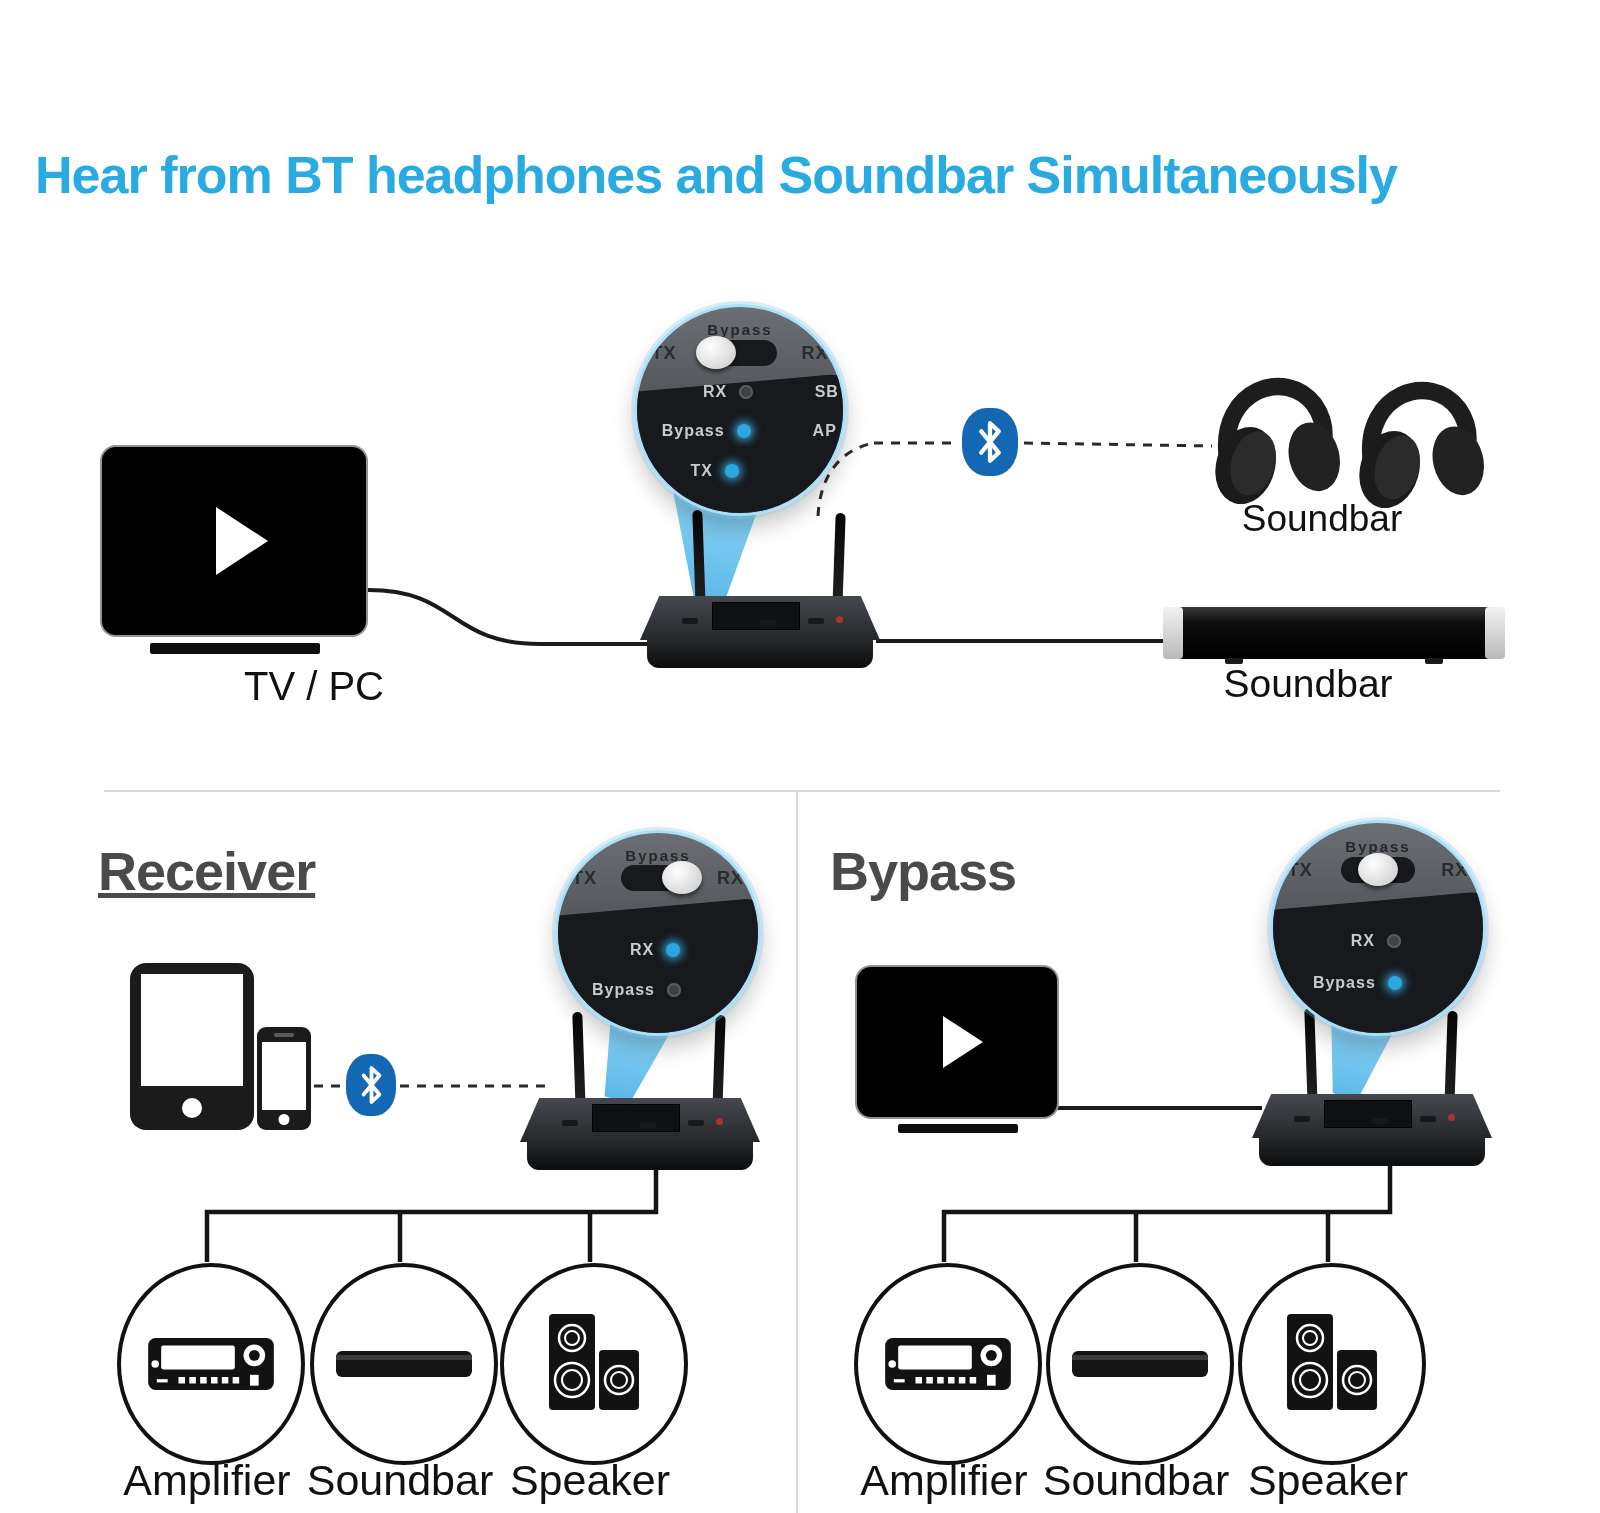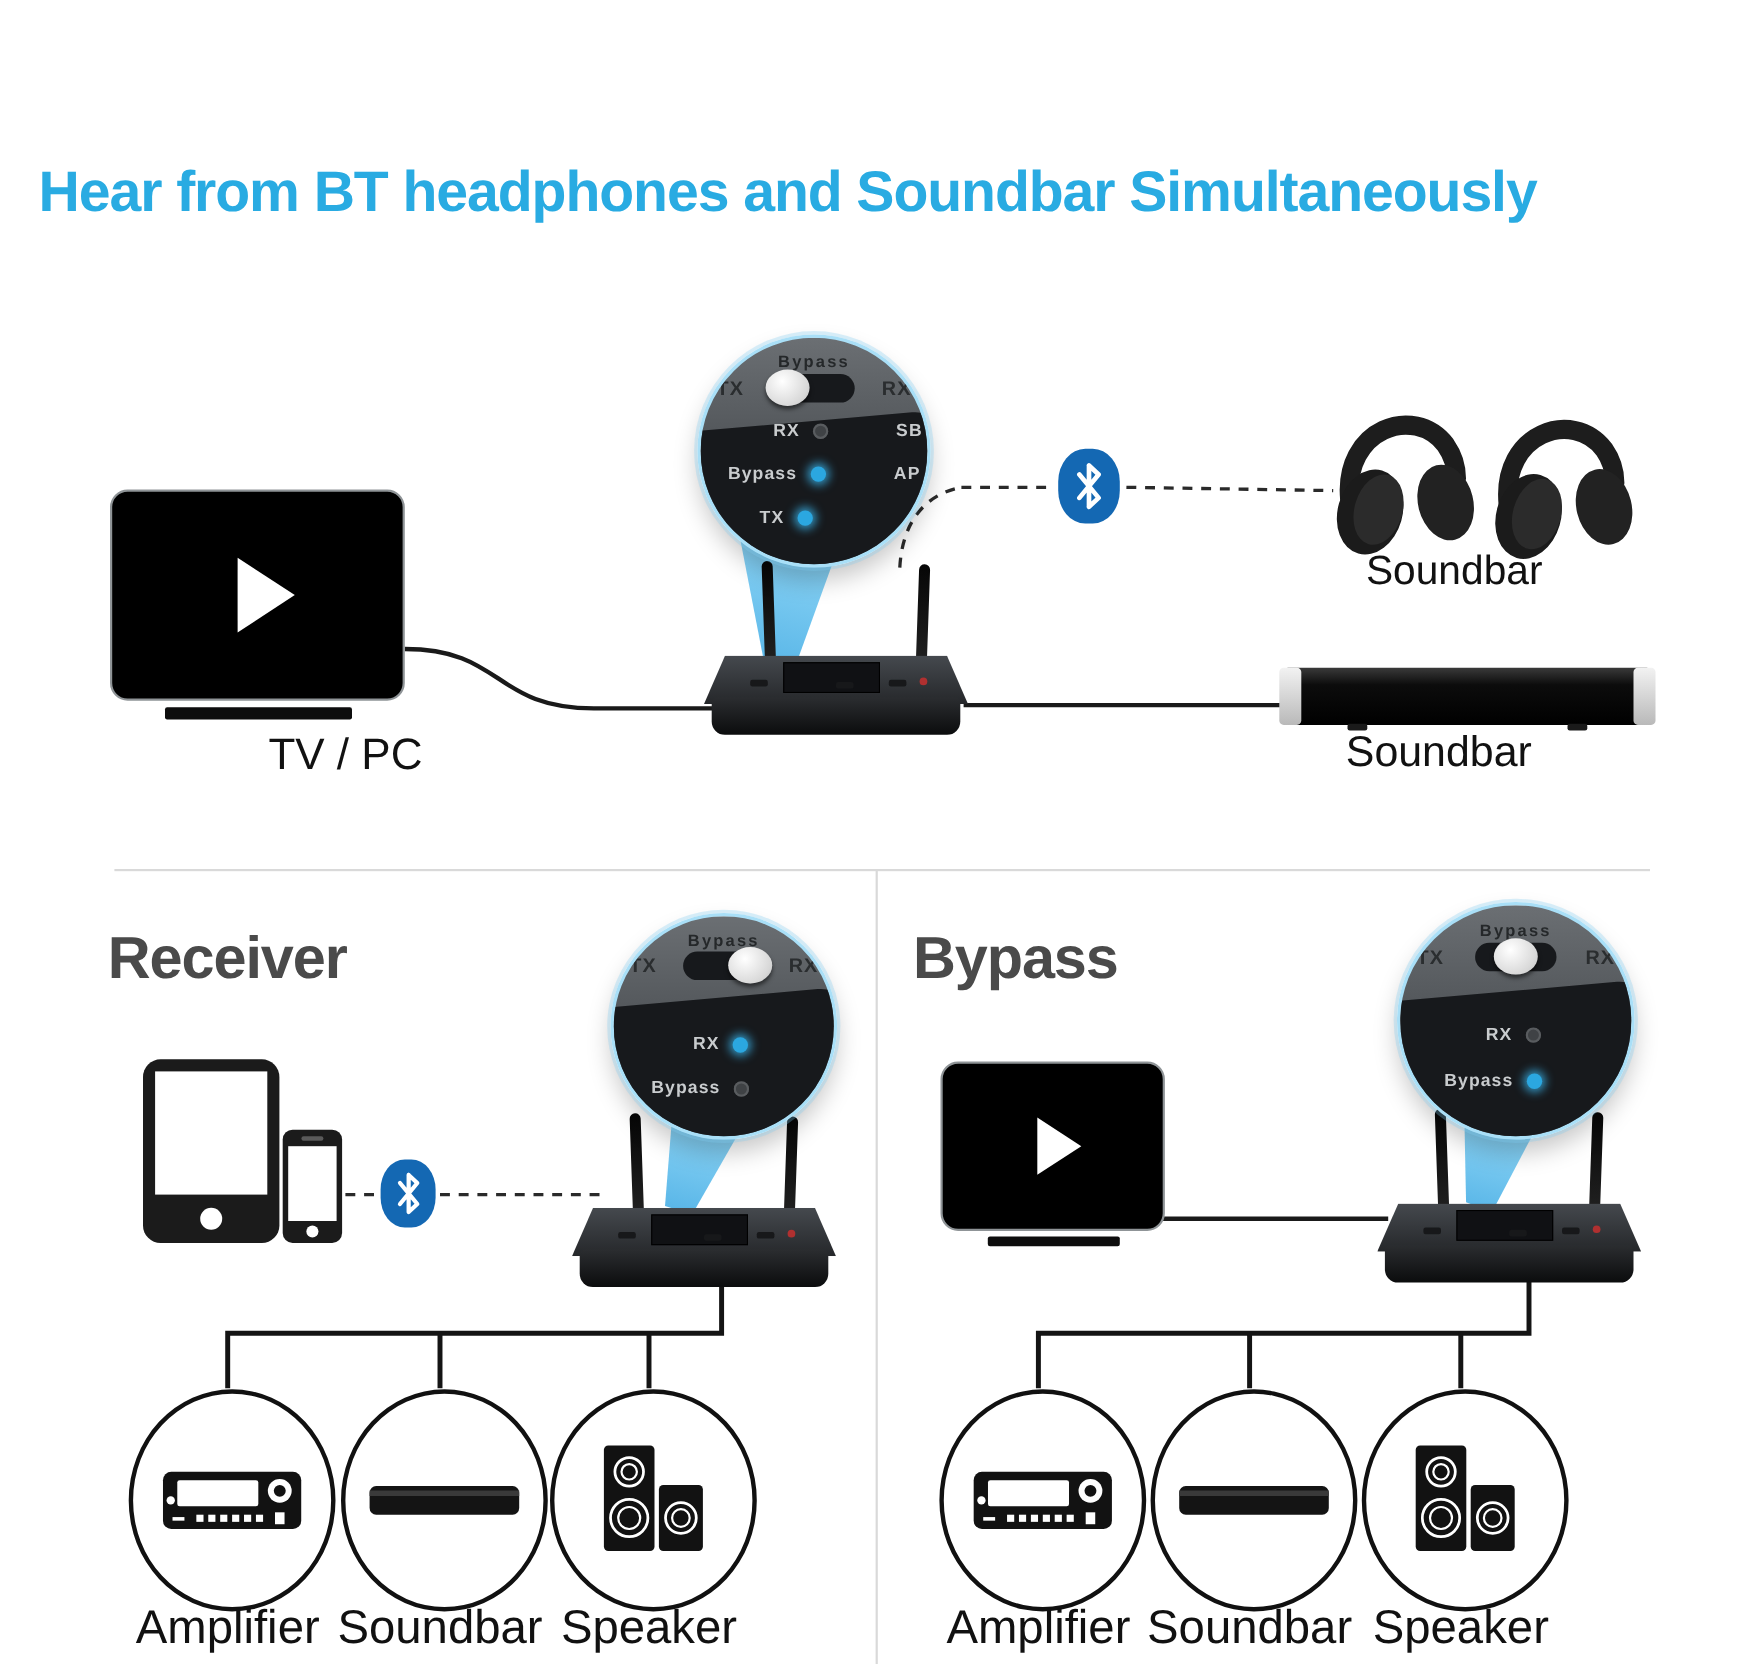--- a/index.html
+++ b/index.html
@@ -196,21 +196,21 @@
   <div class="abs center-label" style="left:1322px;top:498px;font-size:37px;color:#111;">Soundbar</div>
 
   <div class="abs soundbar" style="left:1165px;top:607px;width:338px;height:52px;">
     <div class="cap l"></div>
     <div class="cap r"></div>
     <div class="foot" style="left:60px;"></div>
     <div class="foot" style="right:60px;"></div>
   </div>
   <div class="abs center-label" style="left:1308px;top:662px;font-size:39px;color:#111;">Soundbar</div>
 
-  <div class="abs sec-title" style="left:98px;top:840px;">Receiver</div>
+  <div class="abs sec-title" style="left:98px;top:840px;text-decoration:underline;">Receiver</div>
 
   <div class="abs tablet" style="left:130px;top:963px;width:124px;height:167px;">
     <div class="screen"></div>
     <div class="home"></div>
   </div>
   <div class="abs phone" style="left:257px;top:1027px;width:54px;height:103px;">
     <div class="slit"></div>
     <div class="screen"></div>
     <div class="home"></div>
   </div>

